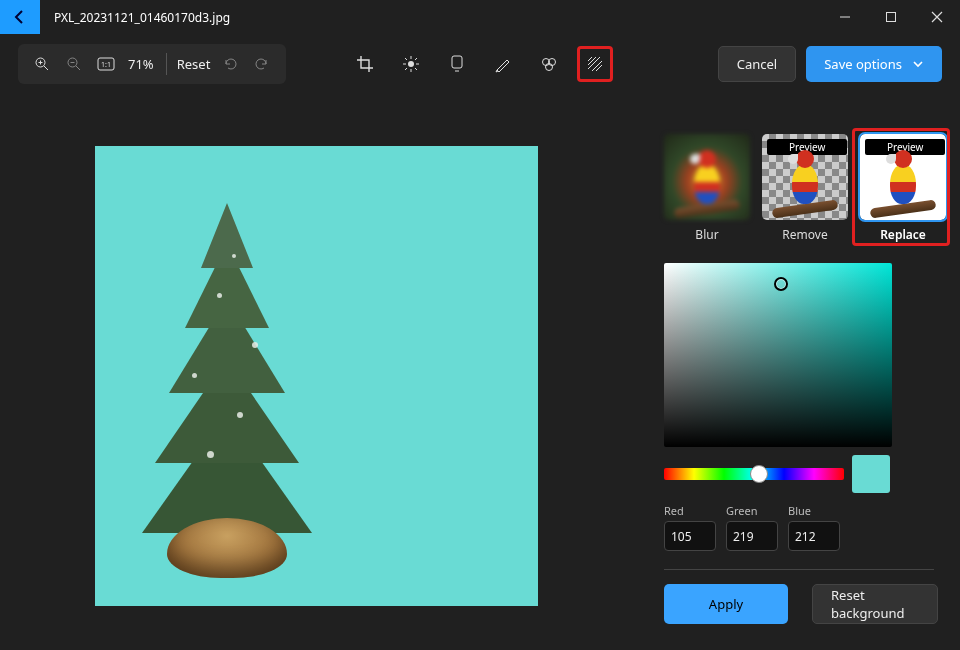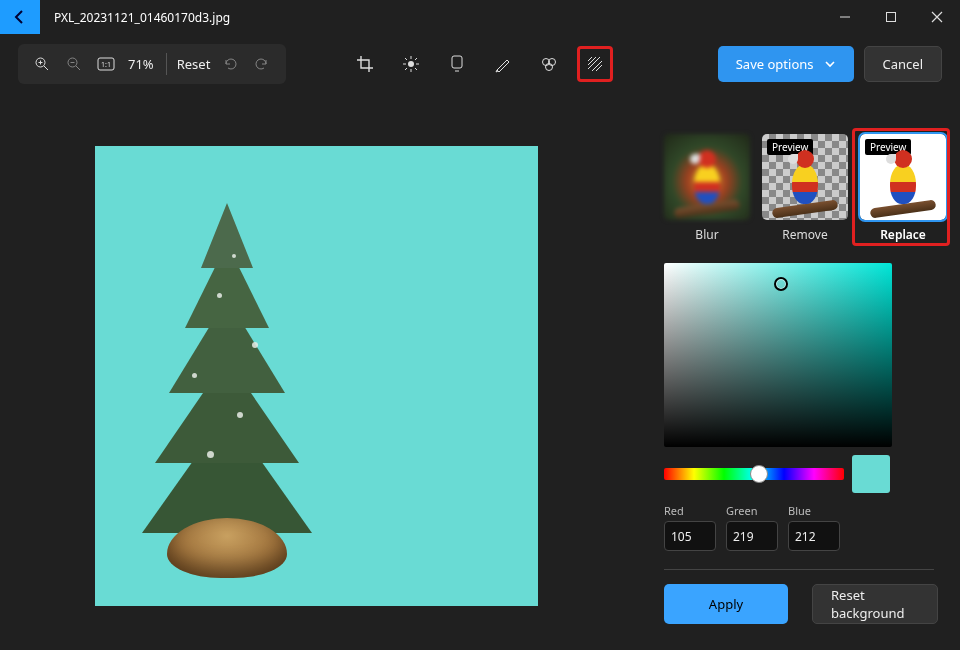--- a/index.html
+++ b/index.html
@@ -59,21 +59,21 @@
   .snow{position:absolute;border-radius:50%;background:#e8ece6;opacity:.85;}
 
   
   .panel{width:300px;padding:36px 22px 18px 0;display:flex;flex-direction:column;}
   .thumbs{display:flex;gap:12px;padding-left:4px;}
   .thumb-item{width:86px;text-align:center;}
   .thumb{width:86px;height:86px;border-radius:5px;background:#555;position:relative;overflow:hidden;}
   .thumb.sel{outline:2px solid #2f95f0;}
   .thumb-label{margin-top:6px;font-size:12px;color:#ddd;}
   .thumb-label.bold{font-weight:600;color:#fff;}
-  .preview-tag{position:absolute;top:5px;left:5px;background:#000;color:#fff;font-size:10px;padding:1px 5px;border-radius:2px;}
+  .preview-tag{position:absolute;top:5px;left:5px;background:#000;color:#fff;font-size:10px;padding:1px 22px;border-radius:2px;}
   .thumb-blur{background:radial-gradient(circle at 50% 55%, #d7b030 0%, #a04020 30%, #304828 55%, #202818 100%);filter:blur(2px);}
   .thumb-checker{background-image:linear-gradient(45deg,#888 25%,transparent 25%),linear-gradient(-45deg,#888 25%,transparent 25%),linear-gradient(45deg,transparent 75%,#888 75%),linear-gradient(-45deg,transparent 75%,#888 75%);background-size:14px 14px;background-position:0 0,0 7px,7px -7px,-7px 0;background-color:#ccc;}
   .thumb-white{background:#fff;}
   
   .parrot{position:absolute;left:50%;top:58%;transform:translate(-50%,-50%);}
   .parrot .body{width:26px;height:40px;background:linear-gradient(#f8d020 0%,#f8d020 45%,#d03020 45%,#d03020 70%,#2050c0 70%);border-radius:50% 50% 45% 45%;}
   .parrot .head{position:absolute;top:-14px;left:4px;width:18px;height:18px;border-radius:50%;background:#d03020;}
   .parrot .beak{position:absolute;top:-10px;left:-4px;width:10px;height:10px;background:#ddd;border-radius:50% 0 50% 50%;}
   .branch{position:absolute;bottom:6px;left:10px;width:66px;height:10px;background:linear-gradient(#7a5030,#4a3018);border-radius:5px;transform:rotate(-8deg);}
 
@@ -218,28 +218,28 @@
             <line x1="2" y1="10" x2="10" y2="2"></line>
             <line x1="2" y1="6" x2="6" y2="2"></line>
             <line x1="6" y1="16" x2="16" y2="6"></line>
             <line x1="10" y1="16" x2="16" y2="10"></line>
           </g>
         </svg>
     </div>
   </div>
 
   <div class="right-btns">
+    <div class="btn btn-secondary">
+      <span>Cancel</span>
+    </div>
     <div class="btn btn-primary">
       <span>Save options</span>
       <svg style="margin-left:10px" width="12" height="12" viewBox="0 0 12 12">
           <path d="M2 4 L6 8 L10 4" stroke="#fff" fill="none" stroke-width="1.6"></path>
         </svg>
-    </div>
-    <div class="btn btn-secondary">
-      <span>Cancel</span>
     </div>
   </div>
 </div>
 
 <div class="main">
   <div class="canvas-wrap">
     <div class="canvas">
       <div class="tree">
         <div class="foliage">
           <div class="layer l1"></div>

